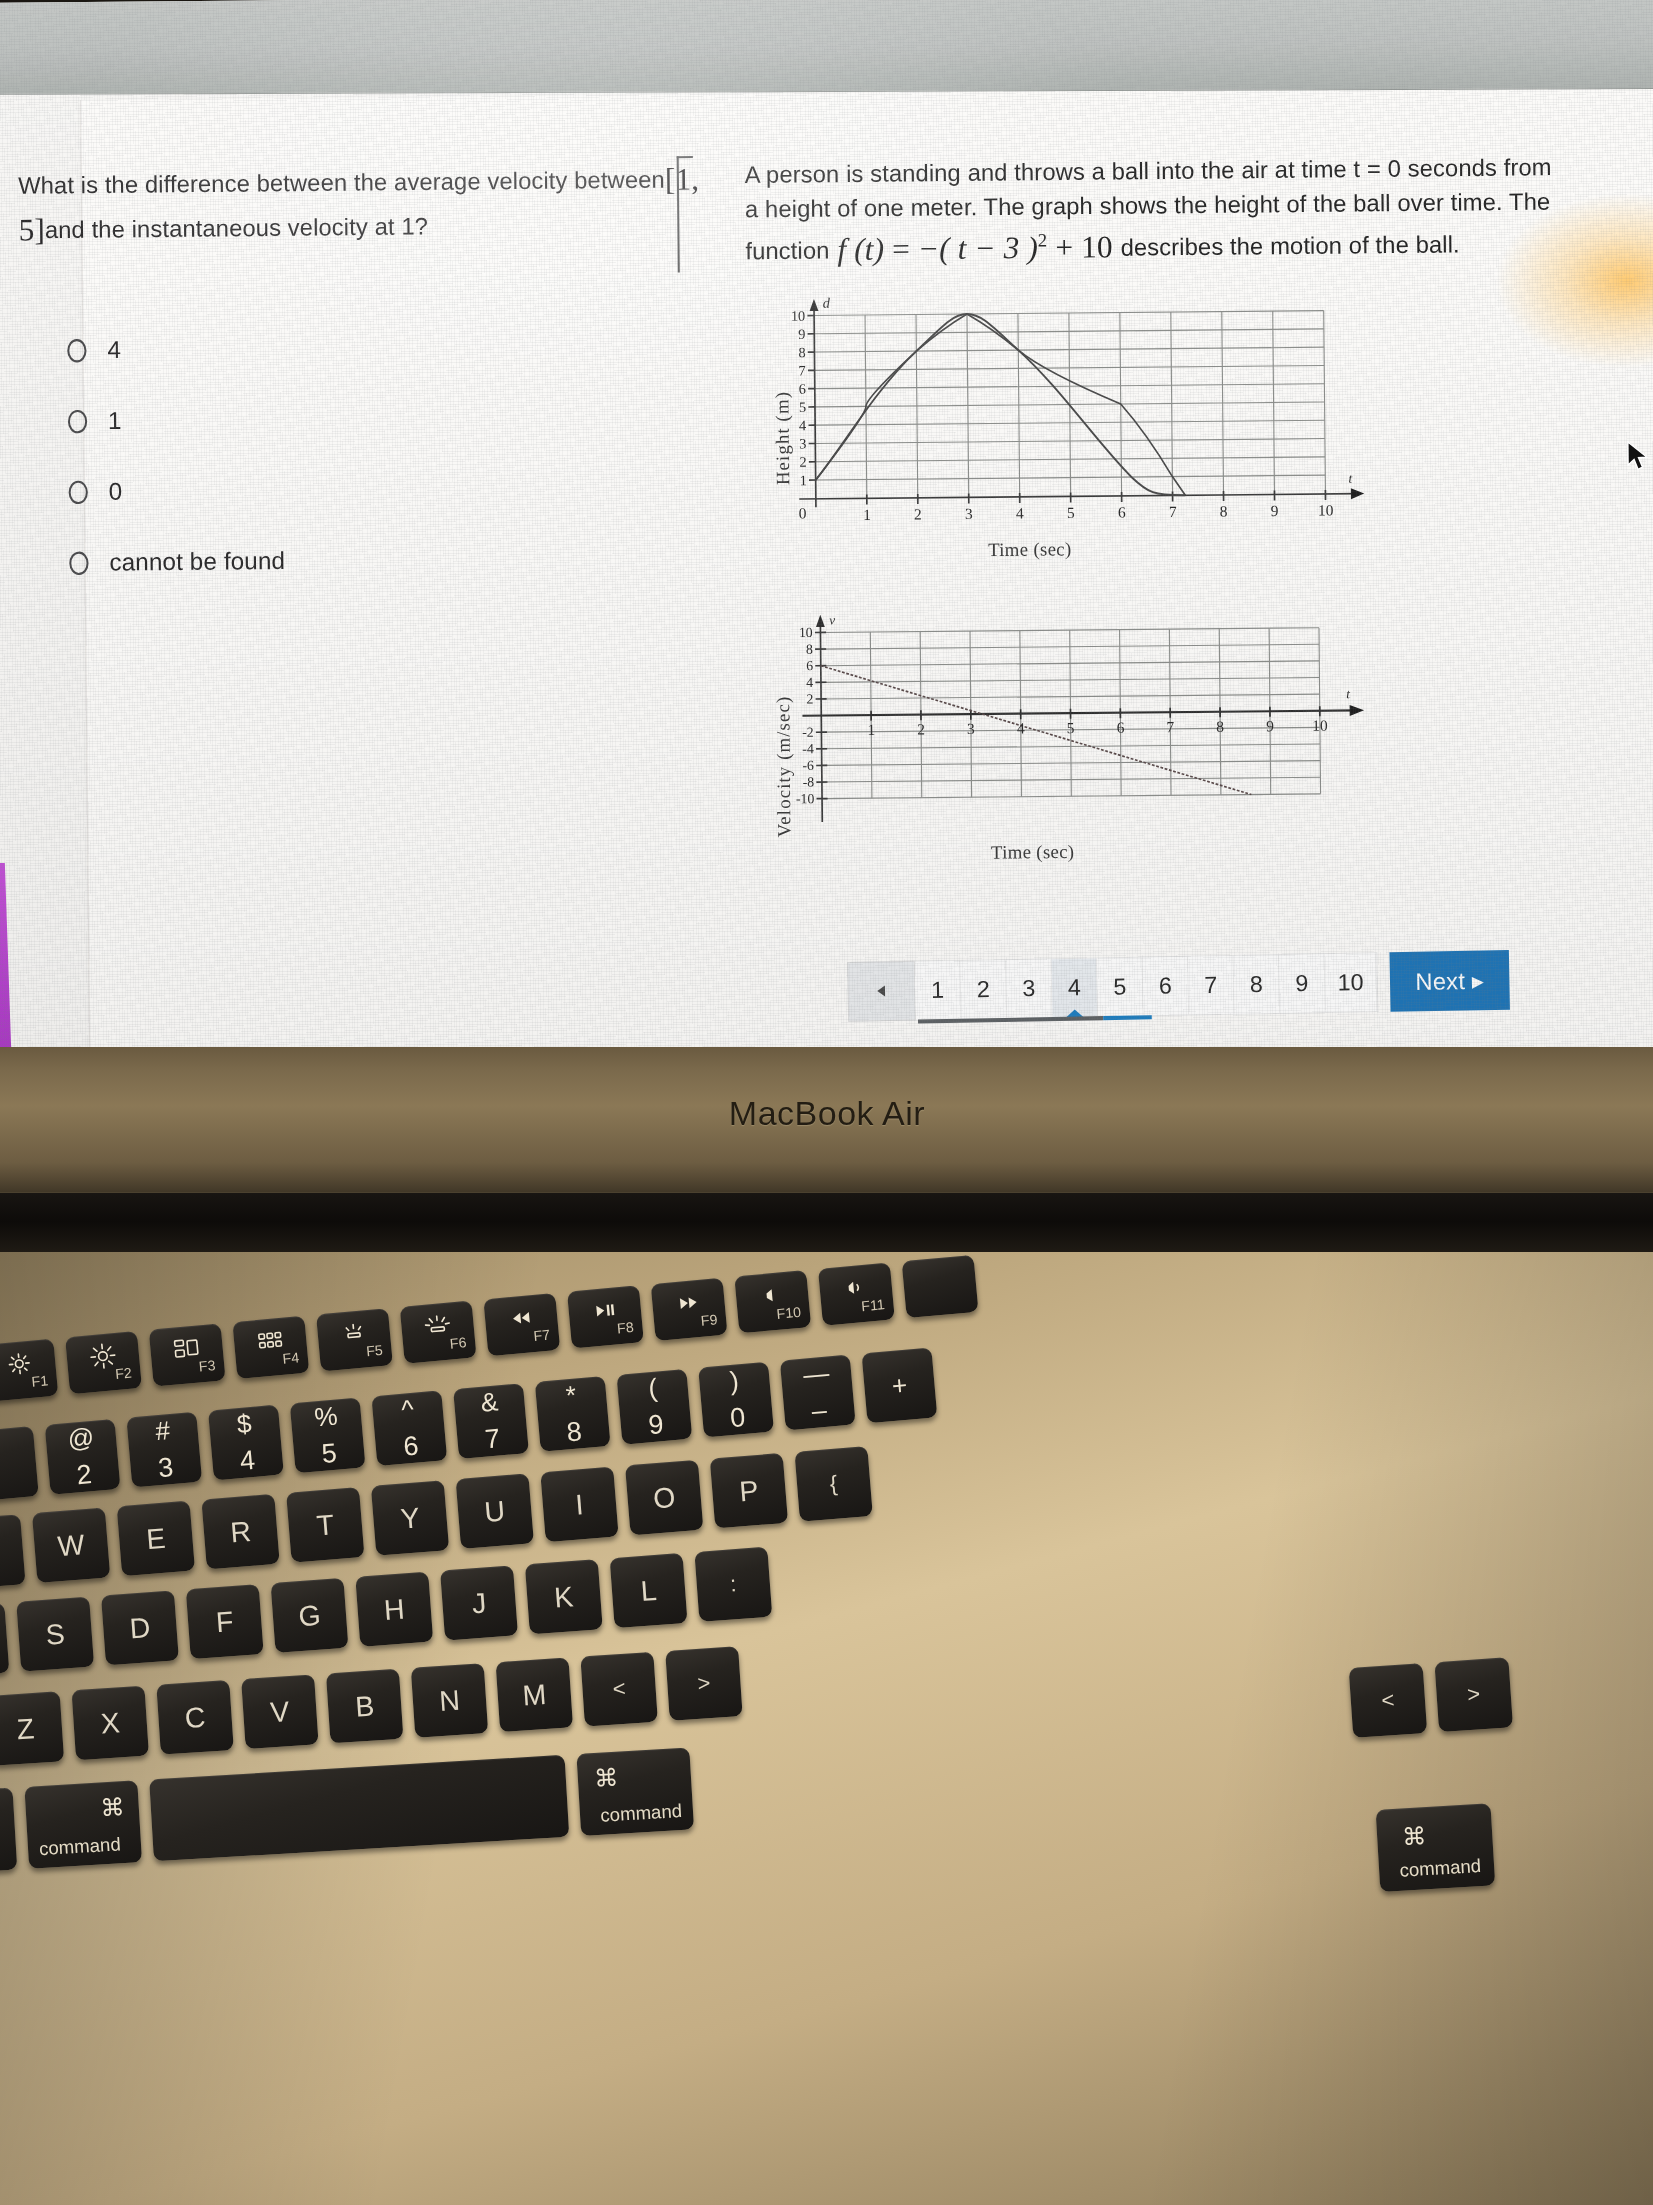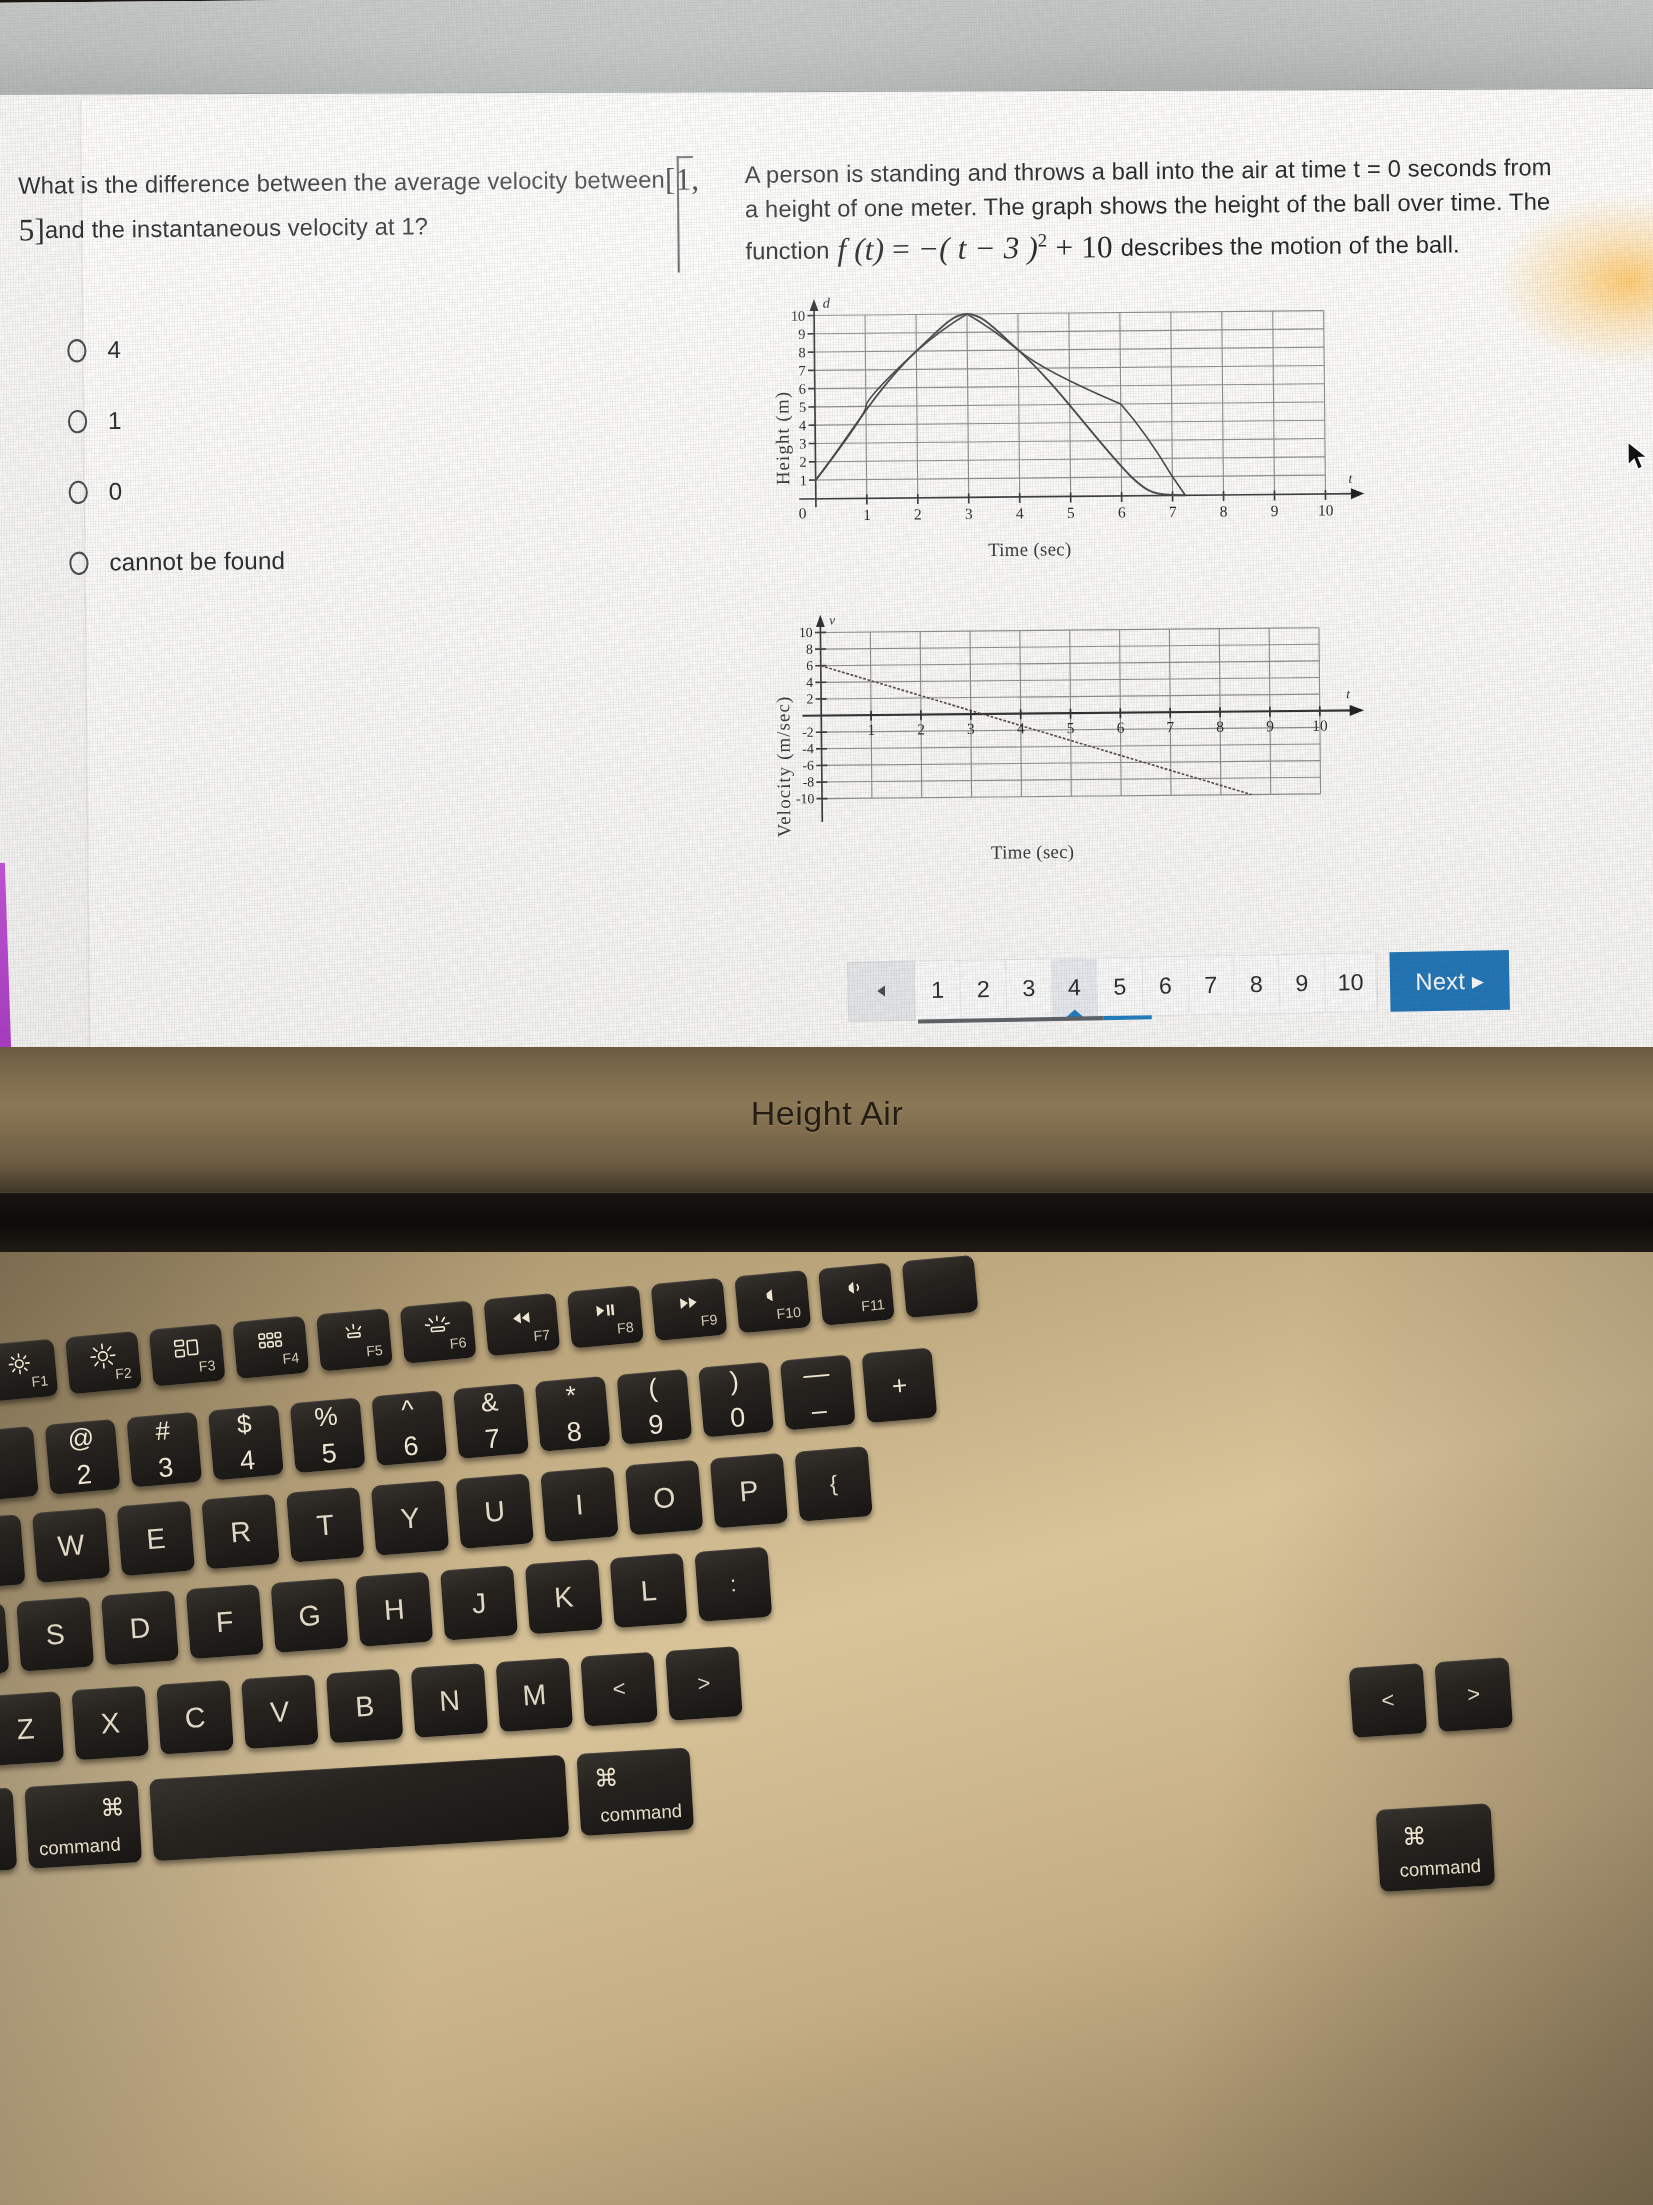--- a/index.html
+++ b/index.html
@@ -451,21 +451,21 @@
       <svg width="25" height="34" viewBox="0 0 46 62">
         <polygon points="4,2 4,44 15,34 22,52 30,48 23,31 38,30" fill="#111" stroke="#fff" stroke-width="2.5"></polygon>
       </svg>
     </div>
 
     <div class="screen-glow"></div>
     <div class="screen-texture"></div>
   </div>
 
   <div class="body-top"></div>
-  <div class="macbook-air">Height Air</div>
+  <div class="macbook-air">MacBook Air</div>
   <div class="hinge"></div>
   <div class="deck">
     <div class="deck-shade"></div>
   </div>
 
   <div class="kbd">
 
     <div class="krow" style="left:-16.4px; top:93px; gap:12px; transform:rotate(-5.2deg);">
       <div class="key" style="width:72px;height:57px;">
         <svg class="fnicon" width="24" height="24" viewBox="0 0 44 44">

